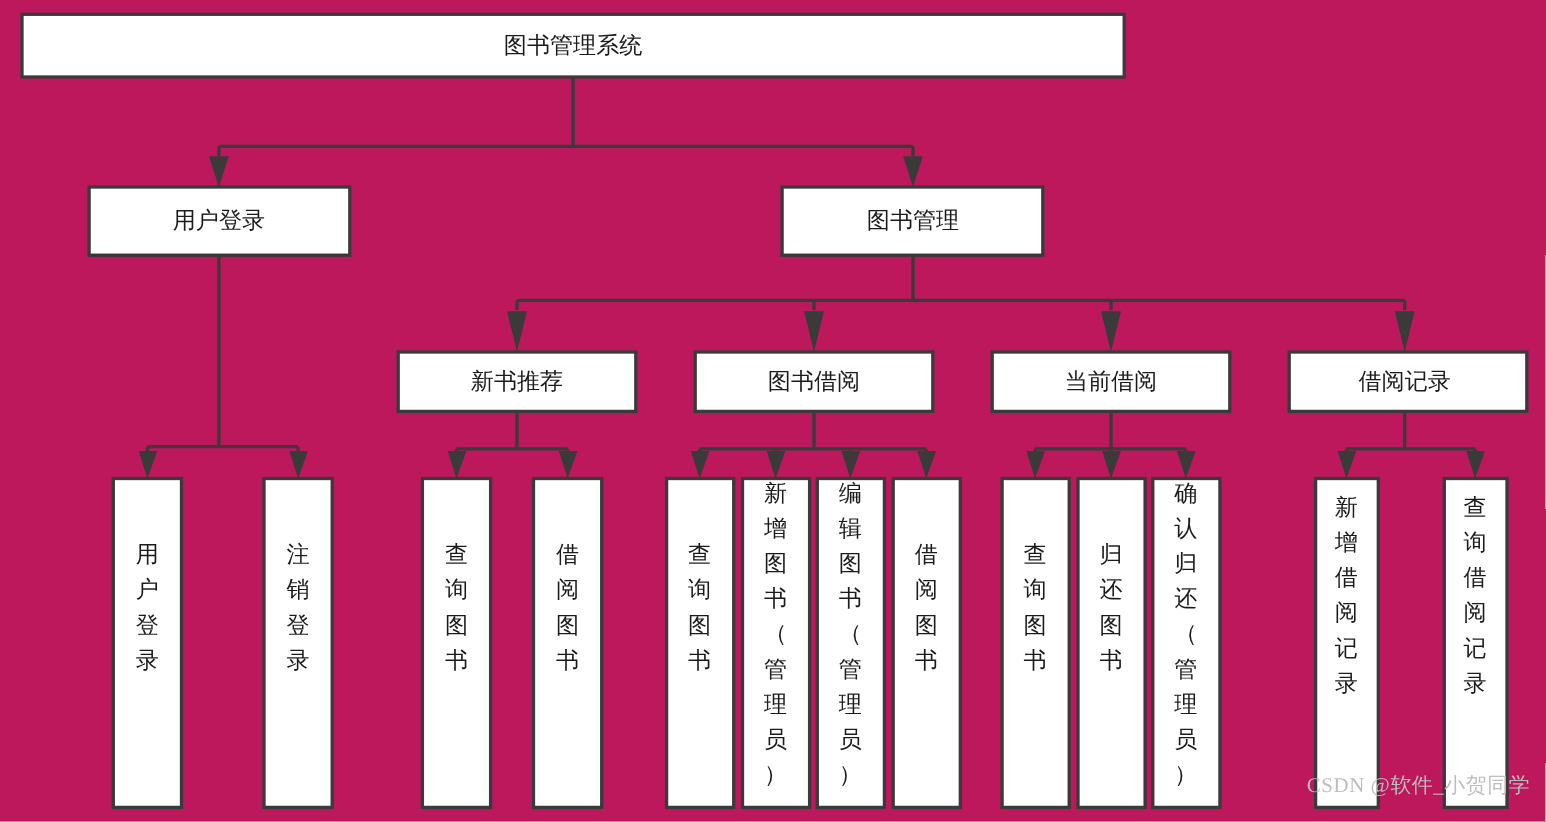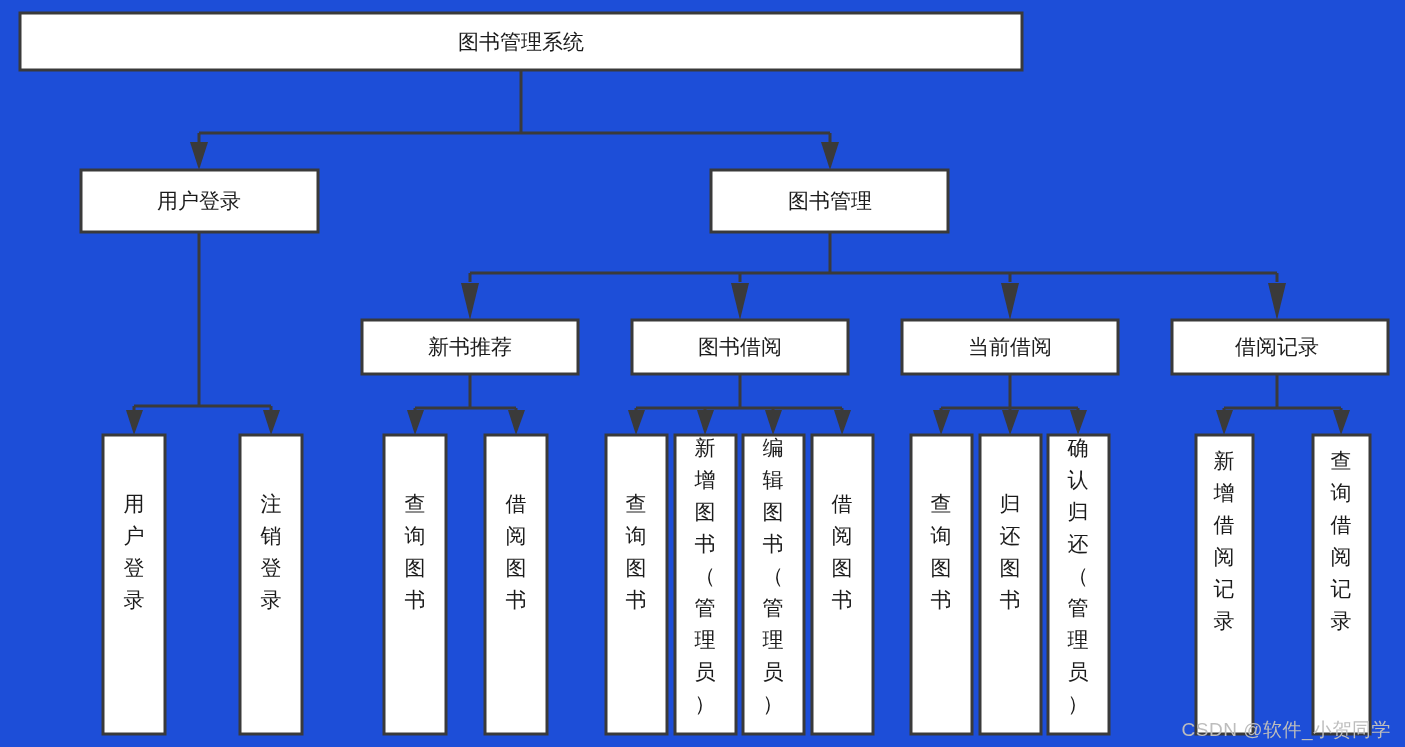--- a/index.html
+++ b/index.html
@@ -8,21 +8,21 @@
     padding: 0;
     background: #ffffff;
   }
   body {
     font-family: "Liberation Sans", "DejaVu Sans", sans-serif;
   }
   #diagram-root {
     position: relative;
     width: 1405px;
     height: 747px;
-    background: #1d4ed8;
+    background: #be185d;
     overflow: hidden;
   }
   svg#diagram-svg {
     position: absolute;
     left: 0;
     top: 0;
     width: 1405px;
     height: 747px;
     display: block;
   }
@@ -53,22 +53,22 @@
   .node-label-v {
     font-family: "Liberation Sans", "DejaVu Sans", sans-serif;
     font-size: 21px;
     fill: #1b1b1b;
     text-anchor: middle;
     white-space: pre;
   }
   .watermark {
     position: absolute;
     right: 14px;
-    bottom: 4px;
-    font-family: Liberation Sans, sans-serif;
+    bottom: 20px;
+    font-family: Liberation Serif, serif;
     font-size: 19px;
     color: #bdbdbd;
     letter-spacing: 0.5px;
     user-select: none;
     pointer-events: none;
   }
 </style>
 </head>
 <body>
 

